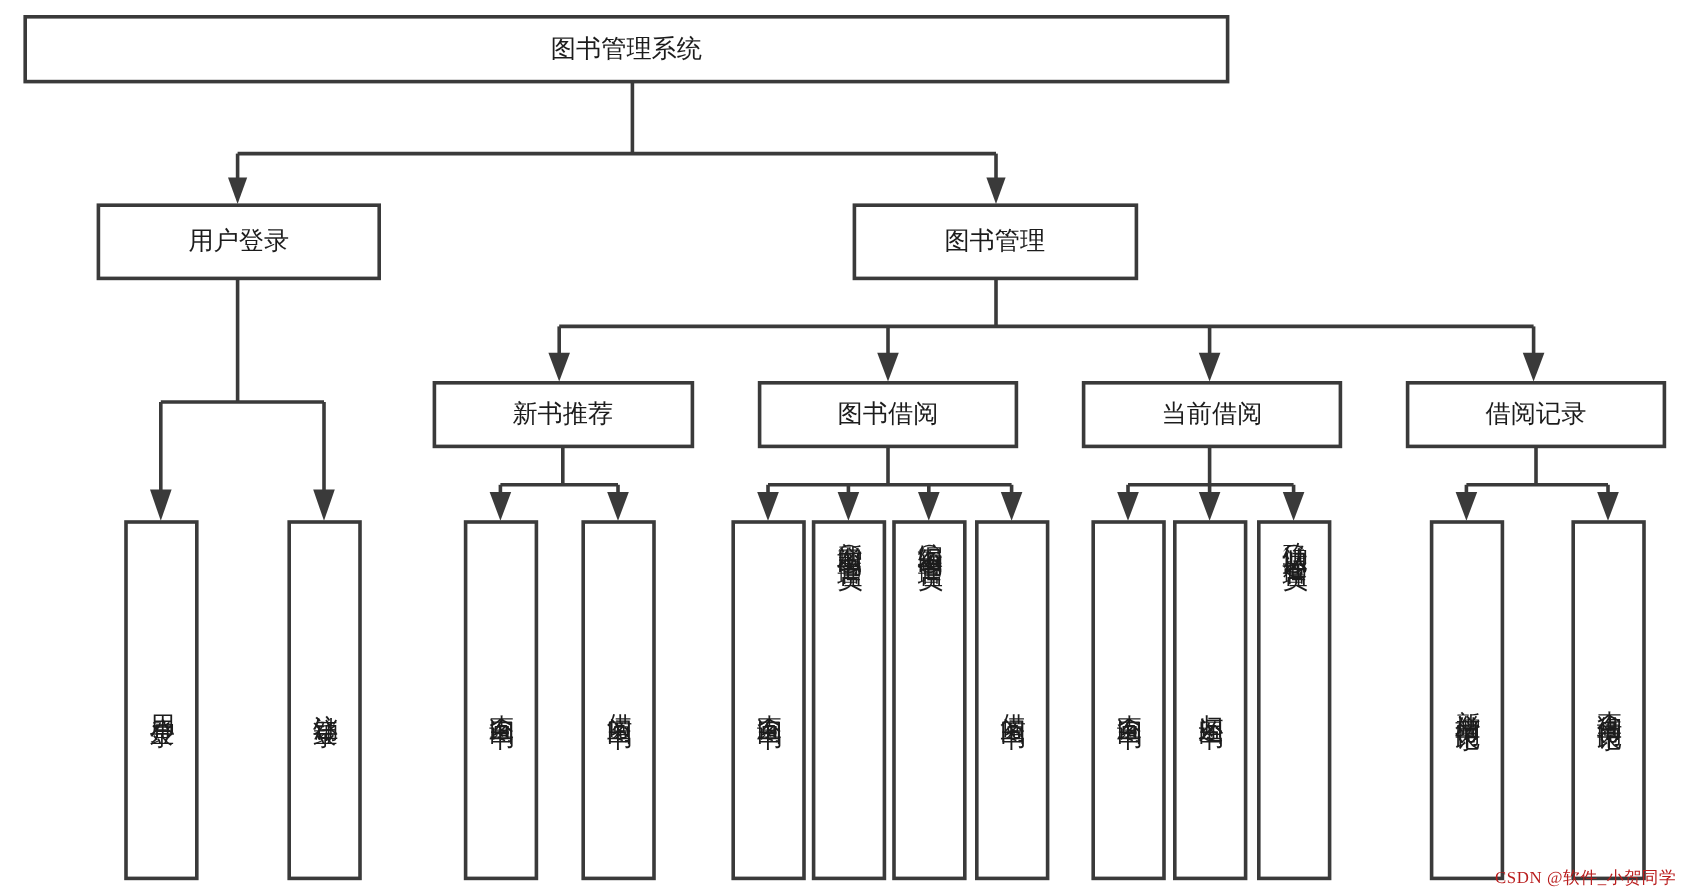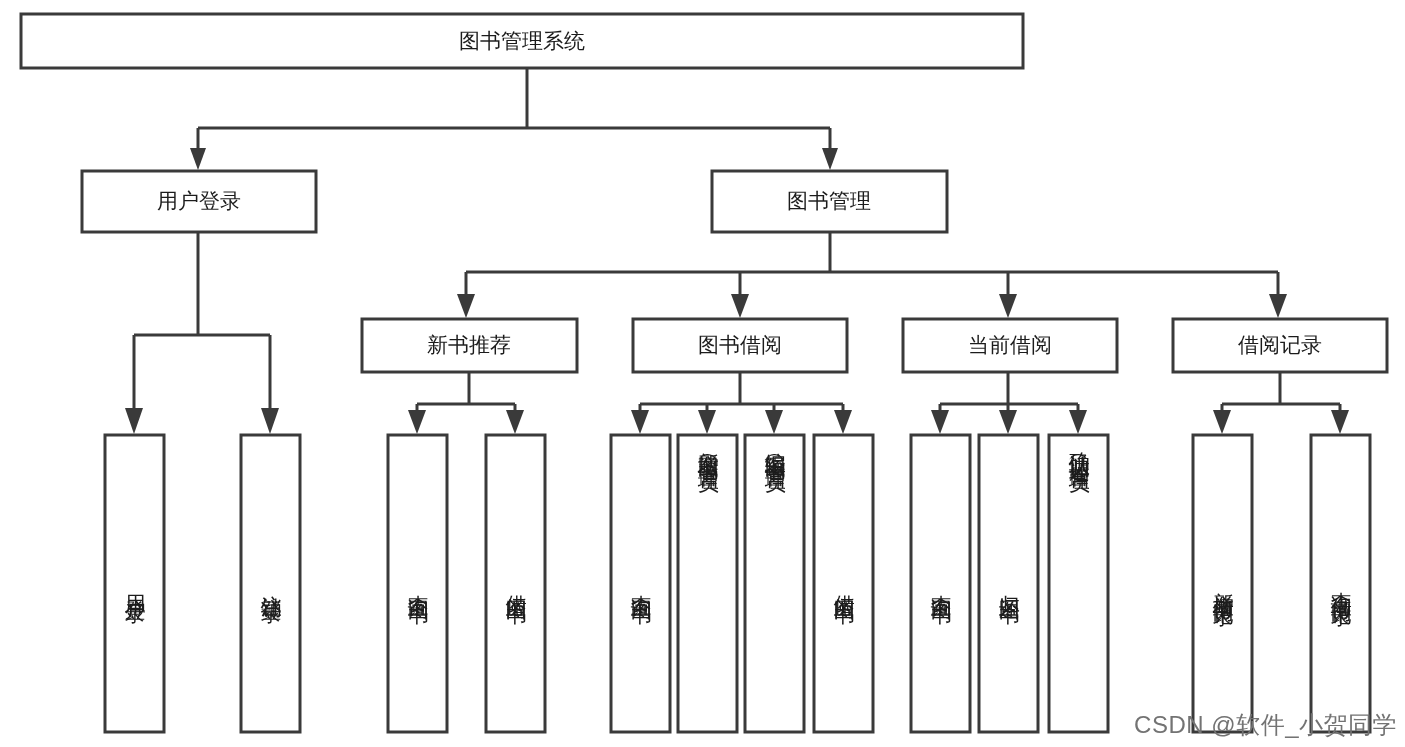--- a/index.html
+++ b/index.html
@@ -62,23 +62,23 @@
     font-size: 21px;
     line-height: 1.12;
     color: #1c1c1c;
     letter-spacing: 3px;
     white-space: nowrap;
   }
   .watermark {
     position: absolute;
     right: 8px;
     bottom: 6px;
-    font-family: Liberation Sans, sans-serif;
-    font-size: 24px;
-    color: #737373;
+    font-family: Liberation Serif, serif;
+    font-size: 14px;
+    color: #b91c1c;
     white-space: nowrap;
     letter-spacing: 0.5px;
   }
 </style>
 </head>
 <body>
 
 <div id="diagram-root">
 
   <svg id="flow-svg" viewBox="0 0 1405 747">

